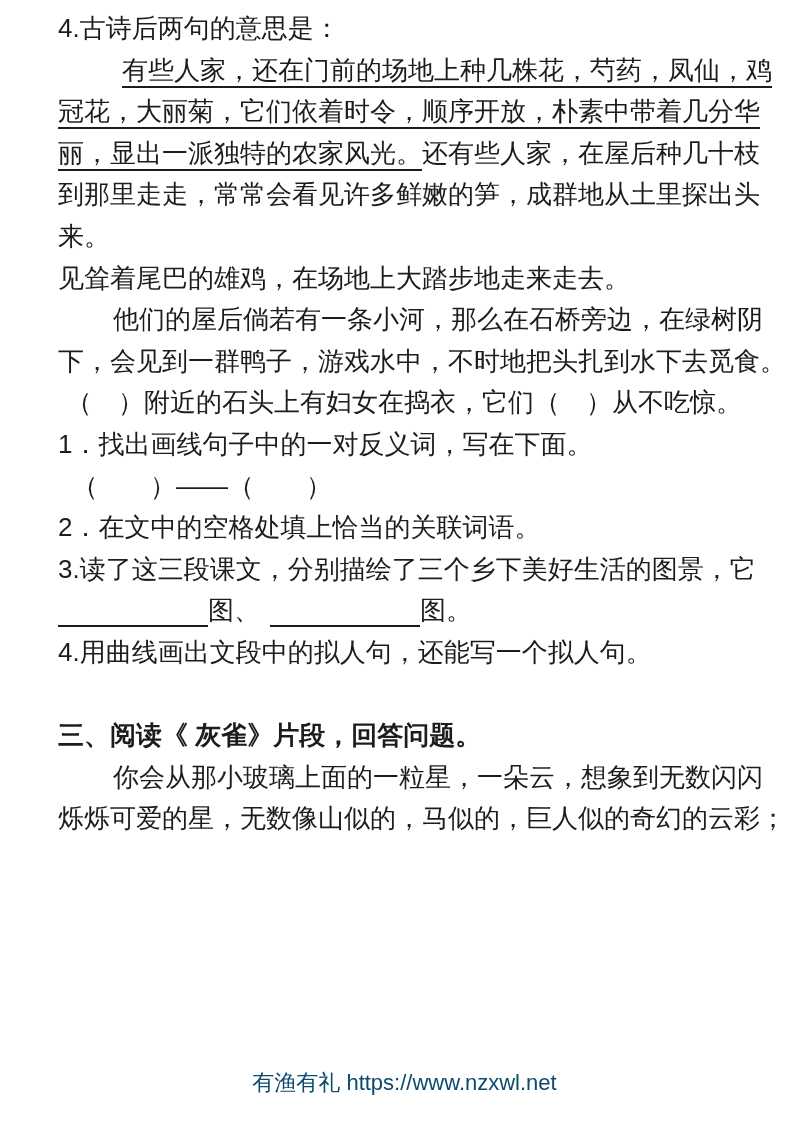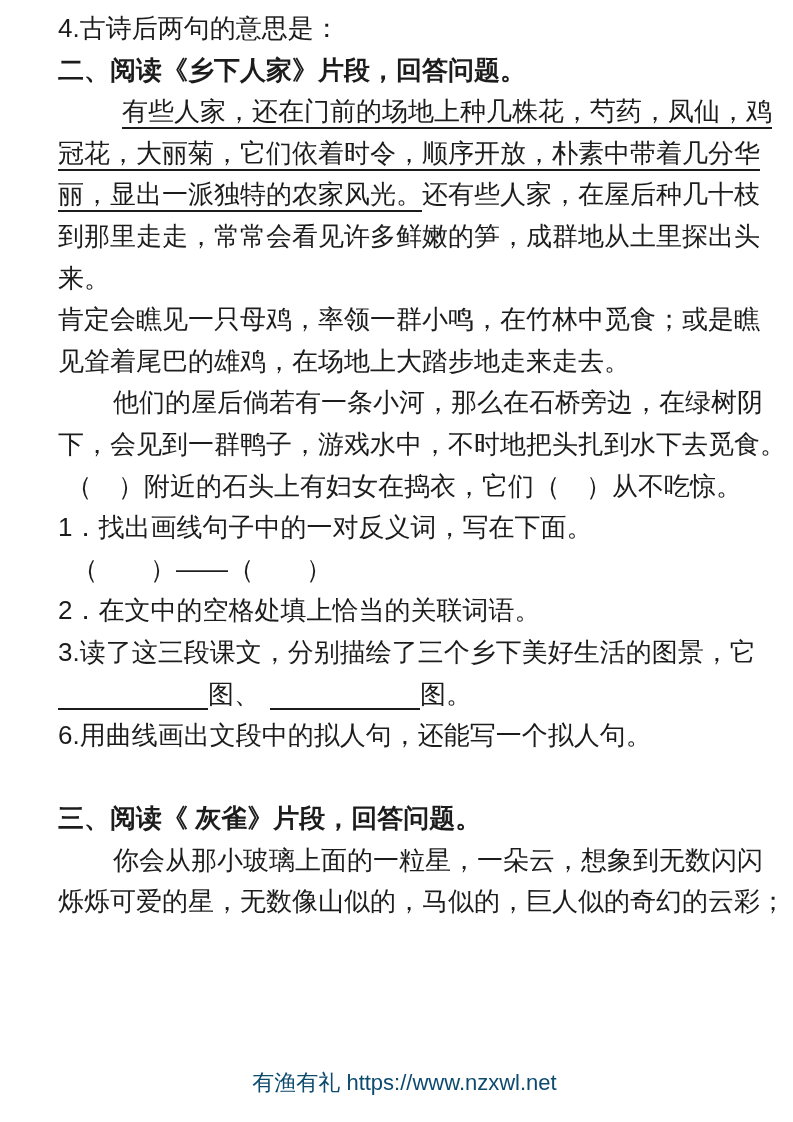--- a/index.html
+++ b/index.html
@@ -45,36 +45,34 @@
     color: #0c4a6e;
     font-size: 22px;
     white-space: nowrap;
   }
 </style>
 </head>
 <body>
 
 <div class="doc">
     <div class="line"><span>4.古诗后两句的意思是：</span></div>
-    <div class="line bold"><span>二、阅读《乡下人家》片段，回答问题。</span></div>
     <div class="line" style="padding-left: 64px;"><span class="u">有些人家，还在门前的场地上种几株花，芍药，凤仙，鸡</span></div>
     <div class="line"><span class="u">冠花，大丽菊，它们依着时令，顺序开放，朴素中带着几分华</span></div>
     <div class="line"><span class="u">丽，显出一派独特的农家风光。</span><span>还有些人家，在屋后种几十枝</span></div>
     <div class="line"><span>到那里走走，常常会看见许多鲜嫩的笋，成群地从土里探出头</span></div>
     <div class="line"><span>来。</span></div>
-    <div class="line"><span>肯定会瞧见一只母鸡，率领一群小鸣，在竹林中觅食；或是瞧</span></div>
     <div class="line"><span>见耸着尾巴的雄鸡，在场地上大踏步地走来走去。</span></div>
     <div class="line" style="padding-left: 55px;"><span>他们的屋后倘若有一条小河，那么在石桥旁边，在绿树阴</span></div>
     <div class="line"><span>下，会见到一群鸭子，游戏水中，不时地把头扎到水下去觅食。</span></div>
     <div class="line" style="padding-left: 8px;"><span>（　）附近的石头上有妇女在捣衣，它们（　）从不吃惊。</span></div>
     <div class="line"><span>1．找出画线句子中的一对反义词，写在下面。</span></div>
     <div class="line" style="padding-left: 14px;"><span>（　　）——（　　）</span></div>
     <div class="line"><span>2．在文中的空格处填上恰当的关联词语。</span></div>
     <div class="line"><span>3.读了这三段课文，分别描绘了三个乡下美好生活的图景，它</span></div>
     <div class="line"><span class="blank" style="width: 150px;"></span><span>图、</span><span class="gap" style="width: 10px;"></span><span class="blank" style="width: 150px;"></span><span>图。</span></div>
-    <div class="line"><span>6.用曲线画出文段中的拟人句，还能写一个拟人句。</span></div>
+    <div class="line"><span>4.用曲线画出文段中的拟人句，还能写一个拟人句。</span></div>
     <div class="line"></div>
     <div class="line bold"><span>三、阅读《 灰雀》片段，回答问题。</span></div>
     <div class="line" style="padding-left: 55px;"><span>你会从那小玻璃上面的一粒星，一朵云，想象到无数闪闪</span></div>
     <div class="line"><span>烁烁可爱的星，无数像山似的，马似的，巨人似的奇幻的云彩；</span></div>
   </div>
 
 <div class="watermark">有渔有礼 https://www.nzxwl.net</div>
 
 </body></html>

